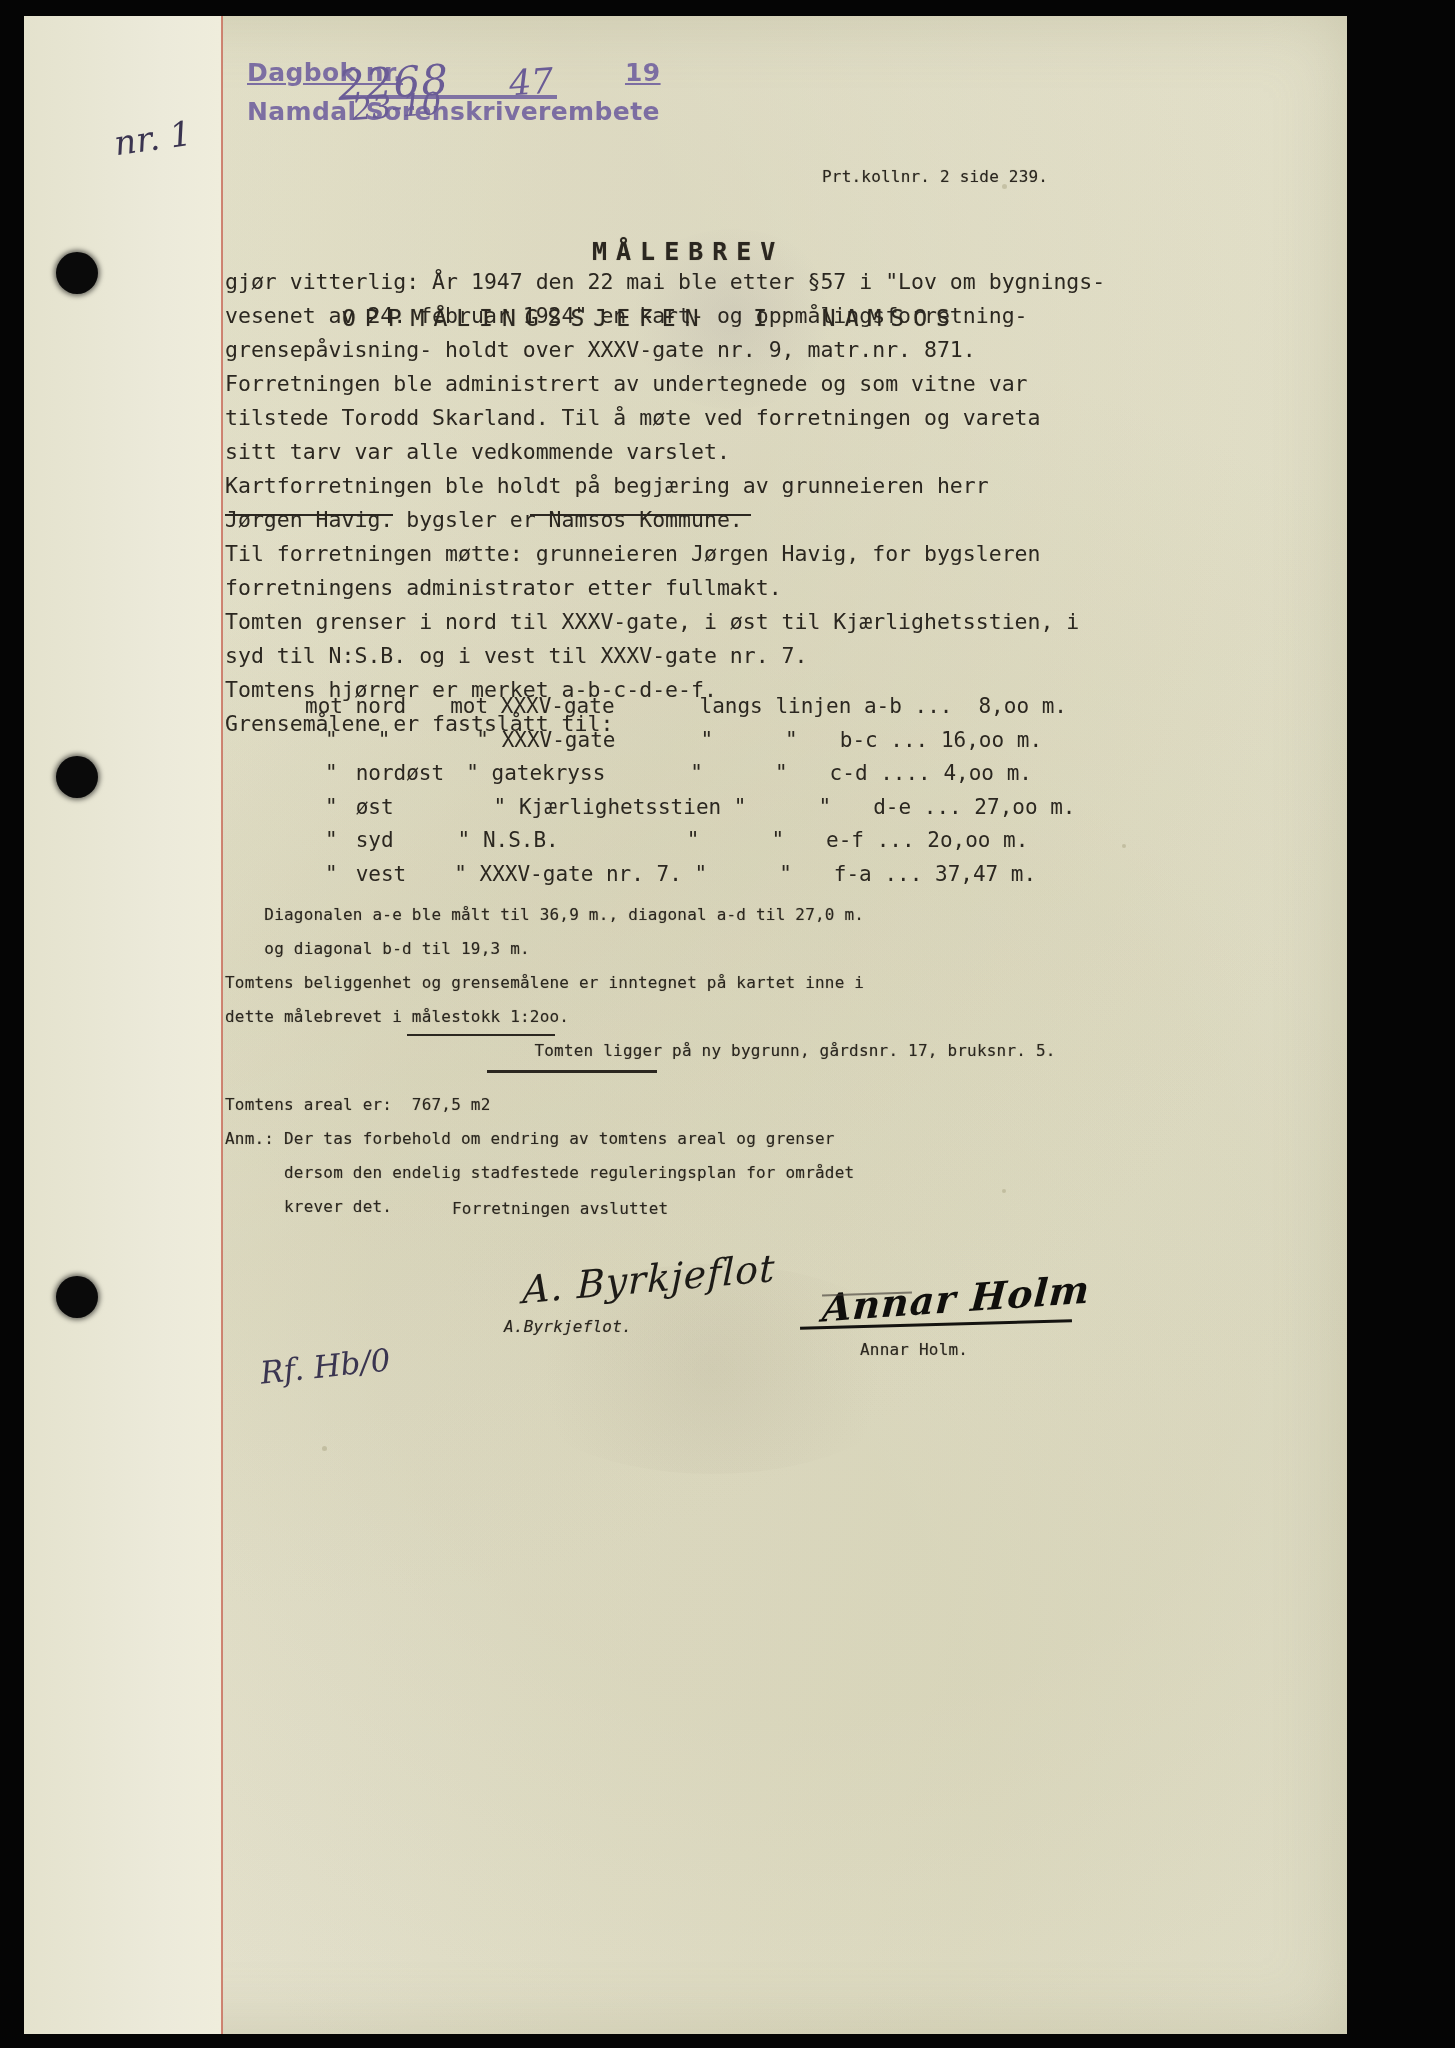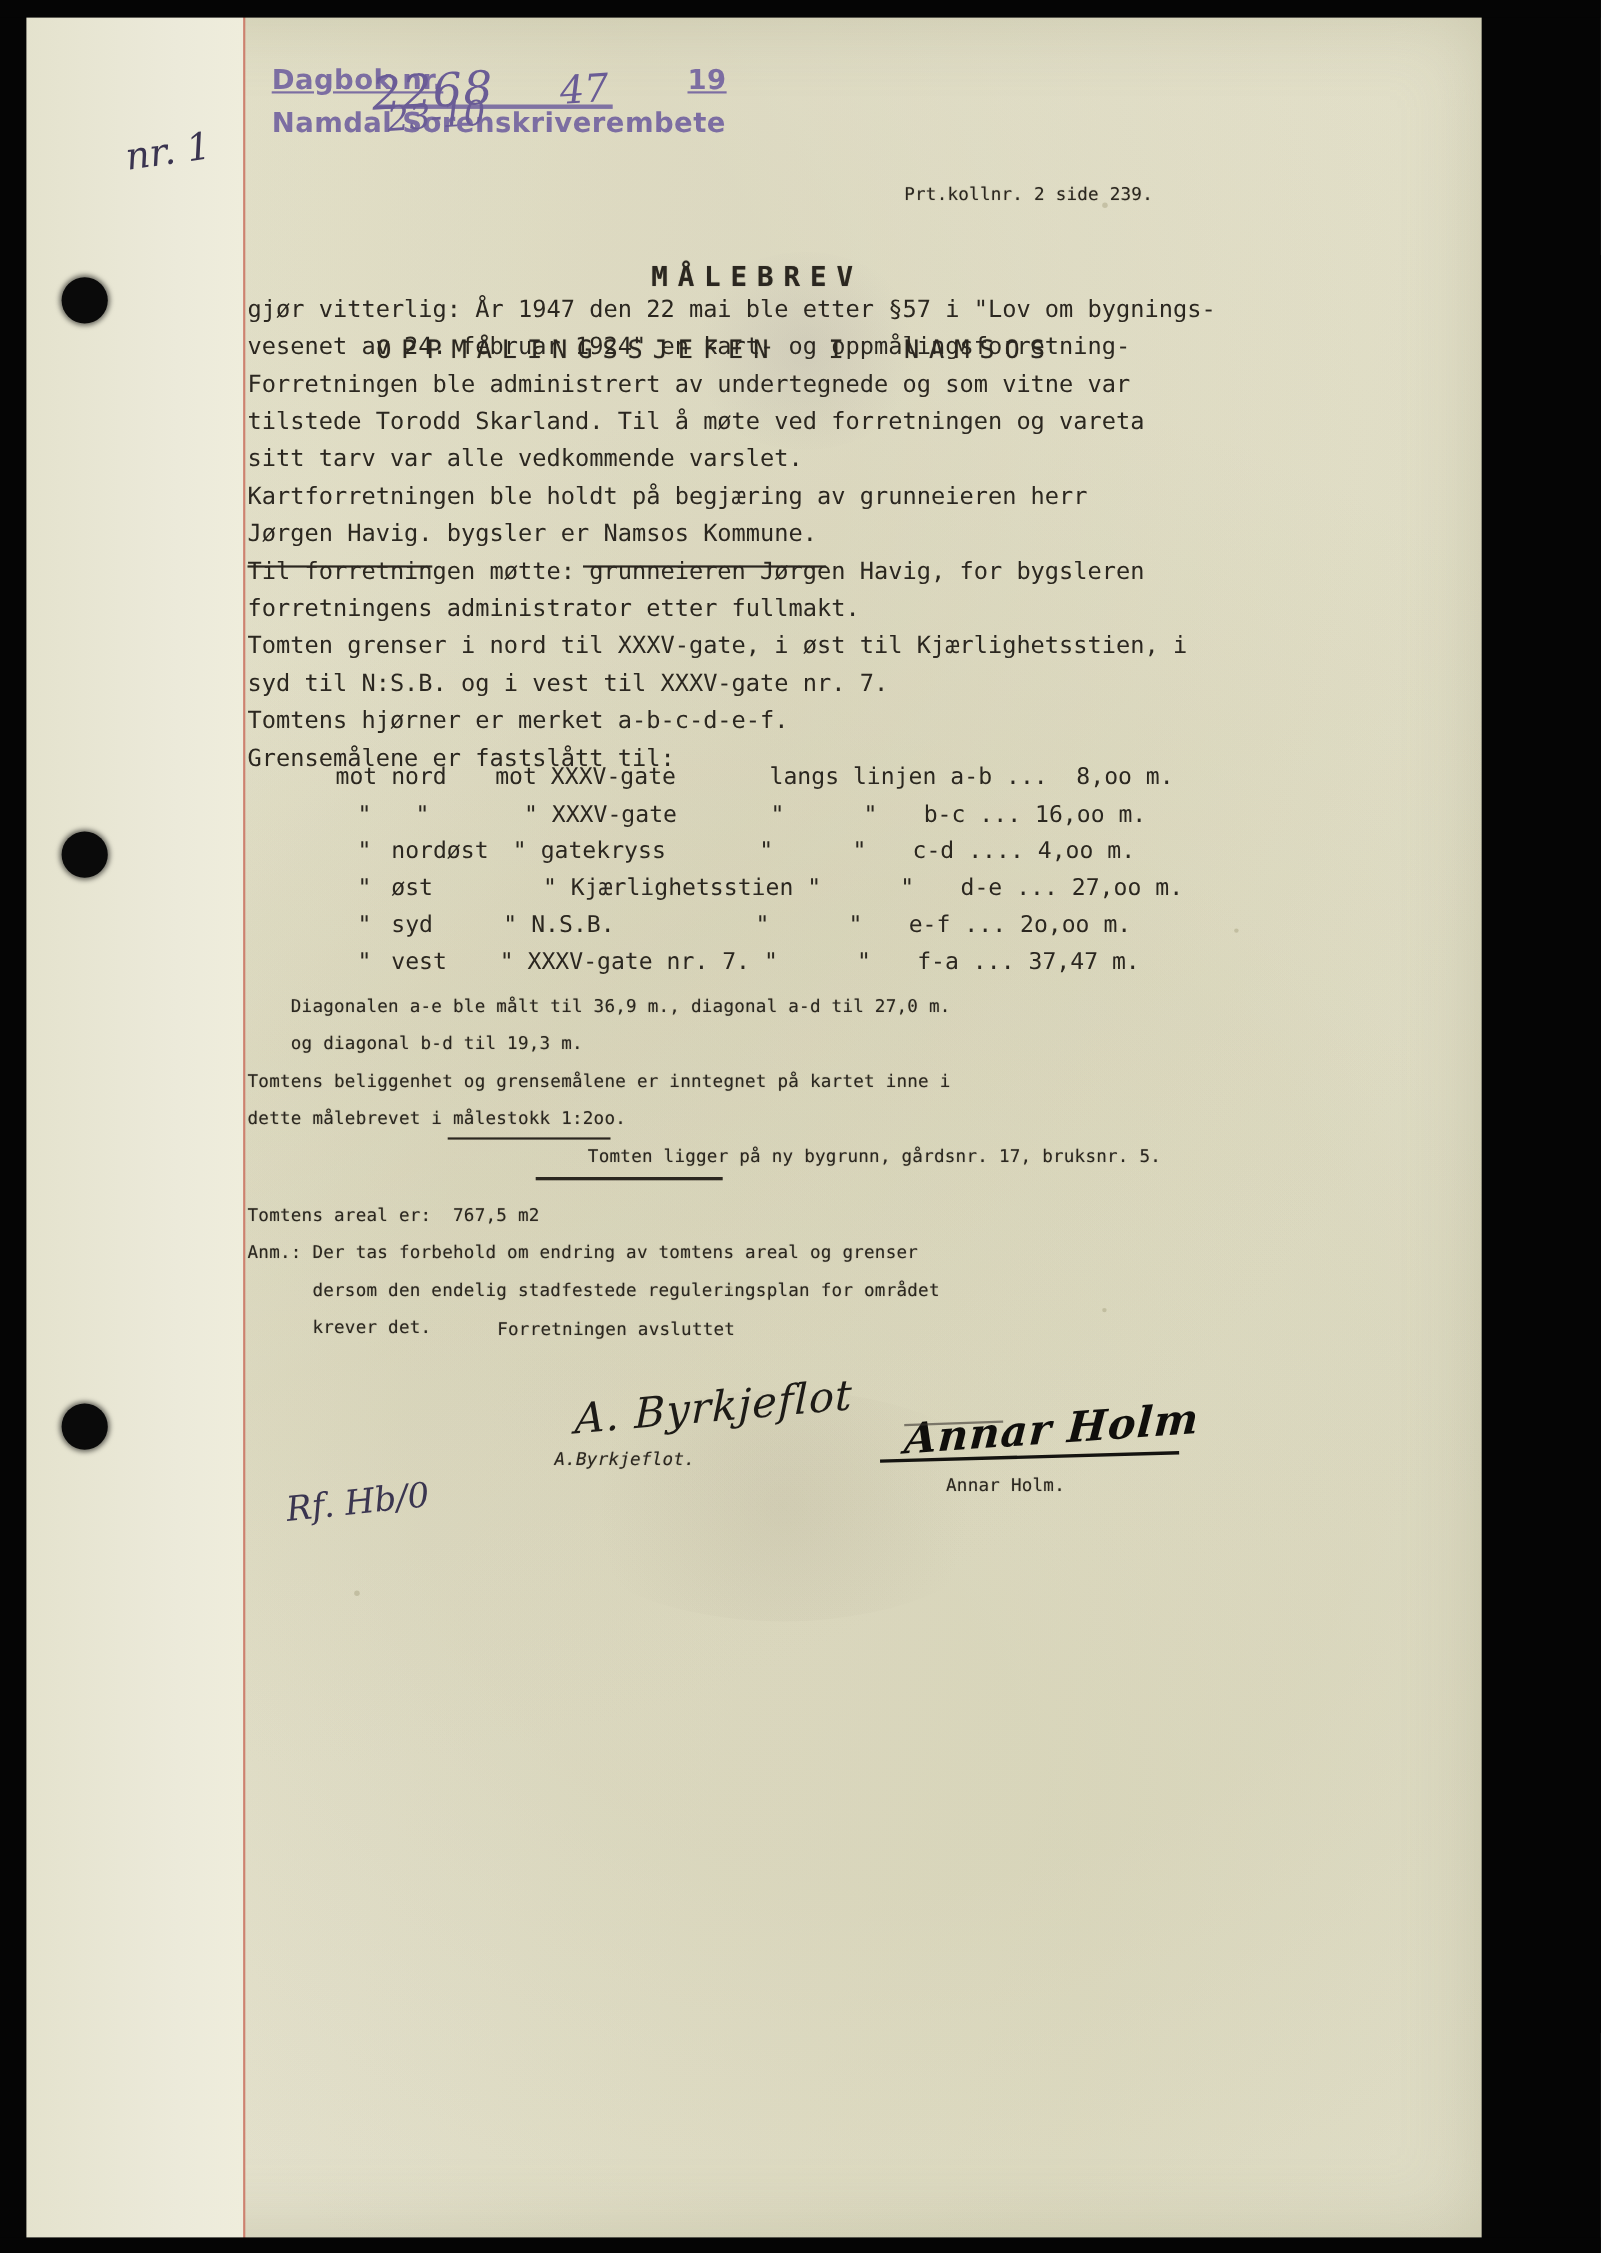--- a/index.html
+++ b/index.html
@@ -161,20 +161,21 @@
 
     <div class="typed" style="left:800px;top:146px;">Prt.kollnr. 2 side 239.</div>
 
     <div class="typed spaced bold" style="left:570px;top:221px;font-size:25px;">MÅLEBREV</div>
 
     <div class="typed spaced" style="left:320px;top:287px;font-size:23px;">OPPMÅLINGSSJEFEN  I  NAMSOS</div>
 
     <div id="body-block">
       <span class="line">gjør vitterlig: År 1947 den 22 mai ble etter §57 i "Lov om bygnings-</span>
       <span class="line">vesenet av 24. februar 1924" en kart- og oppmålingsforretning-</span>
+      <span class="line">grensepåvisning- holdt over XXXV-gate nr. 9, matr.nr. 871.</span>
       <span class="line">Forretningen ble administrert av undertegnede og som vitne var</span>
       <span class="line">tilstede Torodd Skarland. Til å møte ved forretningen og vareta</span>
       <span class="line">sitt tarv var alle vedkommende varslet.</span>
       <span class="line">Kartforretningen ble holdt på begjæring av grunneieren herr</span>
       <span class="line">Jørgen Havig. bygsler er Namsos Kommune.</span>
       <span class="line">Til forretningen møtte: grunneieren Jørgen Havig, for bygsleren</span>
       <span class="line">forretningens administrator etter fullmakt.</span>
       <span class="line">Tomten grenser i nord til XXXV-gate, i øst til Kjærlighetsstien, i</span>
       <span class="line">syd til N:S.B. og i vest til XXXV-gate nr. 7.</span>
       <span class="line">Tomtens hjørner er merket a-b-c-d-e-f.</span>

